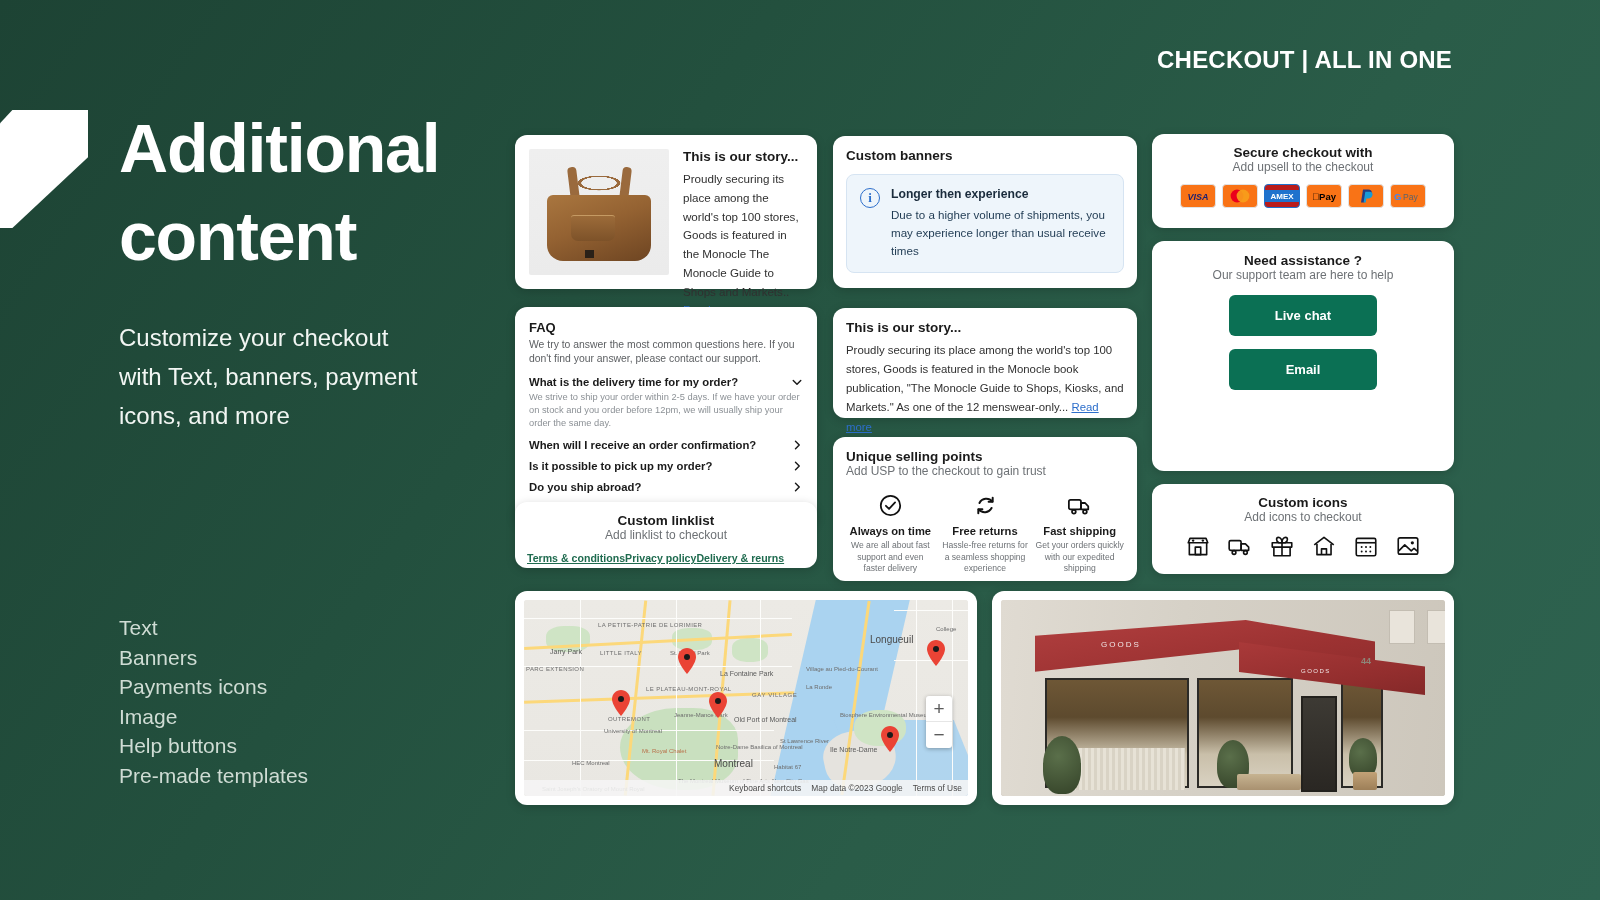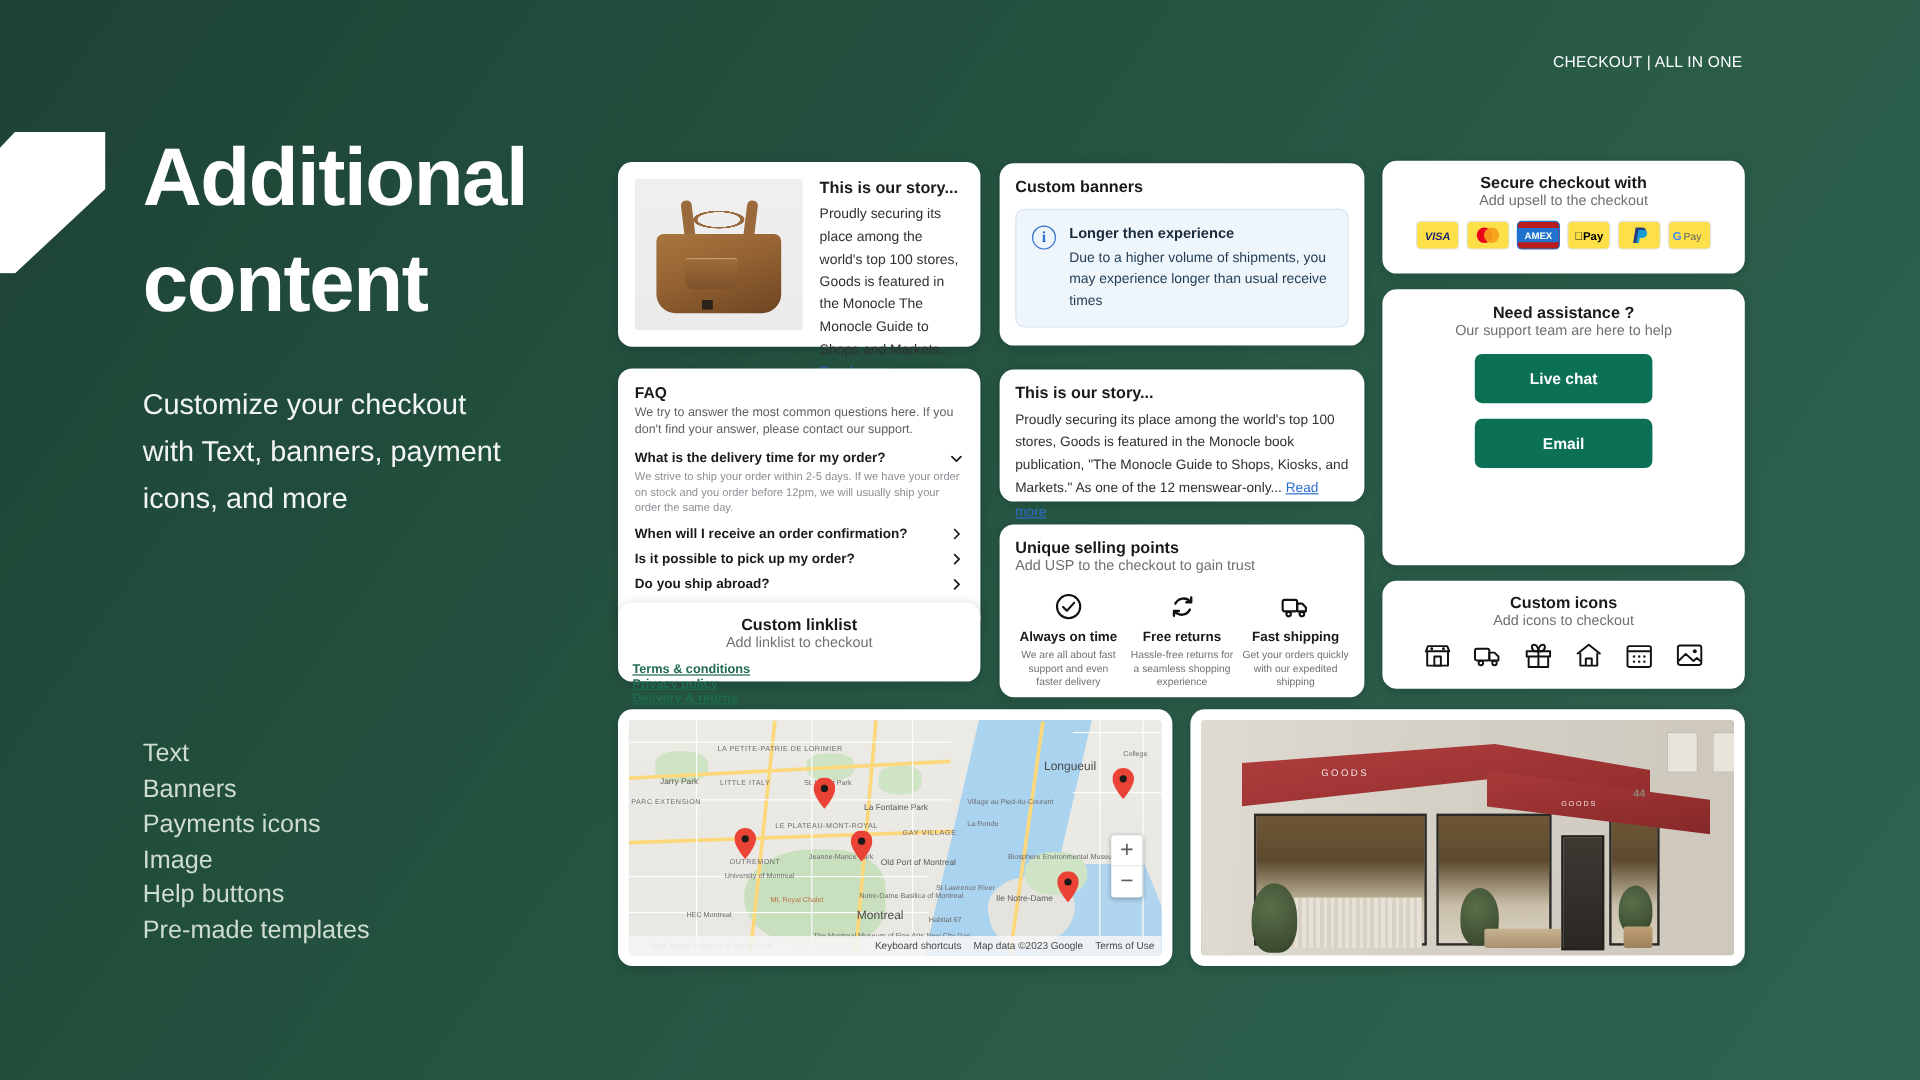--- a/index.html
+++ b/index.html
@@ -16,21 +16,21 @@
   .slash {
     position: absolute; left: -52px; top: 110px;
     width: 140px; height: 118px;
     background: #ffffff;
     clip-path: polygon(46% 0%, 100% 0%, 100% 40%, 46% 100%, 0% 100%, 0% 58%);
   }
 
   
   .brand { position: absolute; right: 148px; top: 44px; text-align: right; color: #fff; }
   .brand-name { font-size: 21px; font-weight: 700; letter-spacing: .2px; line-height: 1.25; }
-  .brand-sub  { font-size: 13px; font-weight: 400; letter-spacing: .2px; line-height: 1.3; margin-left: 33px; }
+  .brand-sub  { font-size: 24px; font-weight: 700; letter-spacing: .2px; line-height: 1.3; margin-left: 33px; }
 
   
   .left { position: absolute; left: 119px; top: 104px; width: 380px; color: #fff; }
   .headline {
     font-size: 68px; font-weight: 700; line-height: 1.3; letter-spacing: -1.2px;
   }
   .subhead {
     margin-top: 38px; font-size: 24px; line-height: 1.62; font-weight: 400; color: #f2f6f3;
     width: 300px;
   }
@@ -84,21 +84,21 @@
   .faq-q {
     display: flex; align-items: center; justify-content: space-between;
     font-size: 11.3px; font-weight: 700; color: #1a1a1a; margin-top: 9px; cursor: pointer;
   }
   .faq-a { font-size: 9.3px; line-height: 1.42; color: #8c9196; margin-top: 3px; }
   .chev { width: 12px; height: 12px; flex: 0 0 12px; }
   .chev svg { width: 12px; height: 12px; display: block; }
 
   
   #c-linklist { left: 515px; top: 502px; width: 302px; height: 66px; padding: 11px 12px; }
-  .ll-links { display: flex; justify-content: flex-start; margin-top: 10px; flex-direction: column; }
+  .ll-links { display: flex; justify-content: flex-start; margin-top: 10px; }
   .ll-links a {
     font-size: 10.6px; font-weight: 700; color: #1f6b4f;
     text-decoration: underline; cursor: pointer;
   }
 
   
   #c-banners { left: 833px; top: 136px; width: 304px; height: 152px; padding: 12px 13px; }
   .banner {
     margin-top: 11px; background: #eef5fb; border: 1px solid #d6e4f2;
     border-radius: 8px; padding: 12px 13px; display: flex; gap: 11px;
@@ -122,21 +122,21 @@
   .usp { flex: 1; text-align: center; }
   .usp-ico { height: 26px; display: flex; align-items: center; justify-content: center; }
   .usp-ico svg { width: 25px; height: 25px; }
   .usp-t { font-size: 11.2px; font-weight: 700; color: #1a1a1a; margin-top: 7px; }
   .usp-d { font-size: 8.6px; line-height: 1.35; color: #6d7175; margin-top: 3px; }
 
   
   #c-pay { left: 1152px; top: 134px; width: 302px; height: 94px; padding: 11px 12px; }
   .pay-row { display: flex; justify-content: center; gap: 6px; margin-top: 10px; }
   .pay {
-    width: 36px; height: 24px; border: 1px solid #e1e3e5; border-radius: 4px; background: #fde047;
+    width: 36px; height: 24px; border: 1px solid #e1e3e5; border-radius: 4px; background: #f97316;
     display: flex; align-items: center; justify-content: center; overflow: hidden;
   }
   .pay svg { display: block; }
 
   
   #c-assist { left: 1152px; top: 241px; width: 302px; height: 230px; padding: 12px 12px; }
   .btn {
     display: block; width: 148px; margin: 13px auto 0; height: 41px; line-height: 41px;
     background: #0b7054; color: #fff; border-radius: 6px;
     font-size: 13px; font-weight: 700; text-align: center; cursor: pointer; border: none;

